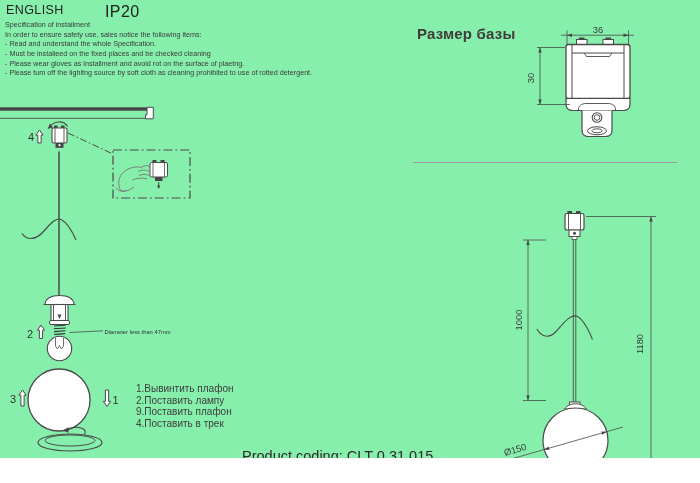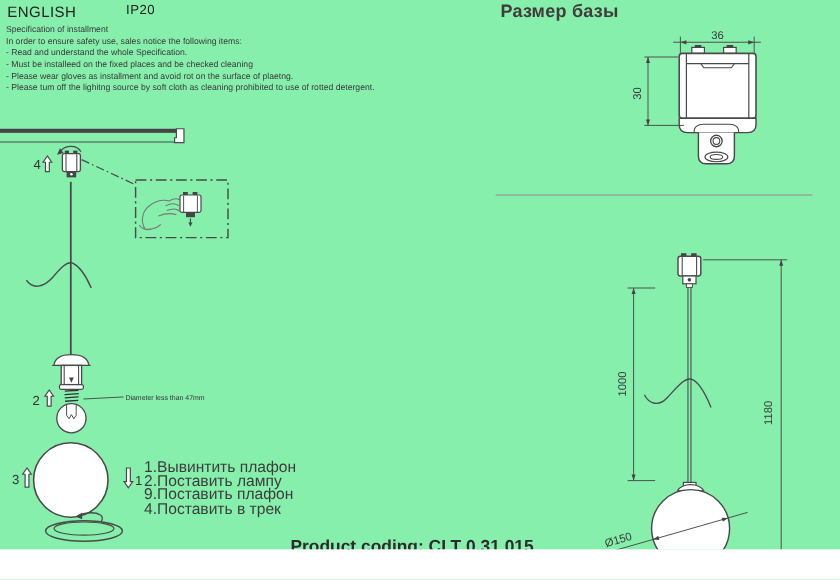--- a/index.html
+++ b/index.html
@@ -1,25 +1,25 @@
 <!DOCTYPE html>
 <html><head>
 <meta charset="utf-8">
 <style>
   html,body{margin:0;padding:0;background:#fff;}
   .page{position:relative;width:700px;height:458px;background:#86efac;overflow:hidden;
         font-family:"Liberation Sans",sans-serif;color:#333;}
   .abs{position:absolute;}
   .hdr-lang{left:6px;top:3px;font-size:12.5px;letter-spacing:.4px;color:#222;}
-  .hdr-ip{left:105px;top:3px;font-size:11px;letter-spacing:.4px;color:#222;}
+  .hdr-ip{left:105px;top:3px;font-size:16px;letter-spacing:.4px;color:#222;}
   .spec{left:5px;top:20px;width:380px;font-size:7.2px;line-height:9.65px;color:#3a3a3a;}
   .spec div{white-space:nowrap;}
-  .steps{left:120px;top:383px;font-size:13px;line-height:11.7px;color:#3d3d3d;}
-  .product{left:242px;top:448px;font-size:14.5px;color:#2b2b2b;font-weight:bold;}
-  .rtitle{font-size:15px;font-weight:600;color:#413b3b;letter-spacing:.2px;}
+  .steps{left:136px;top:383px;font-size:10px;line-height:11.7px;color:#3d3d3d;}
+  .product{left:242px;top:448px;font-size:14.5px;color:#2b2b2b;}
+  .rtitle{font-size:15px;font-weight:600;color:#413b3b;letter-spacing:.2px;margin-top:24px;}
   .rtitle1{left:417px;top:1px;}
   .rtitle2{left:415px;top:170px;}
   .divider{left:413px;top:162px;width:264px;height:1.4px;background:#9a9a9a;}
   svg{position:absolute;overflow:visible;}
   svg text{font-family:"Liberation Sans",sans-serif;fill:#333;}
   .ln{stroke:#4a4a4a;fill:none;}
   .fw{fill:#ffffff;stroke:#4a4a4a;}
   .fd{fill:#454545;stroke:none;}
   .dim{stroke:#4a4a4a;stroke-width:.8;fill:none;}
   .dimtxt{font-size:9.4px;fill:#3a3a3a;}

